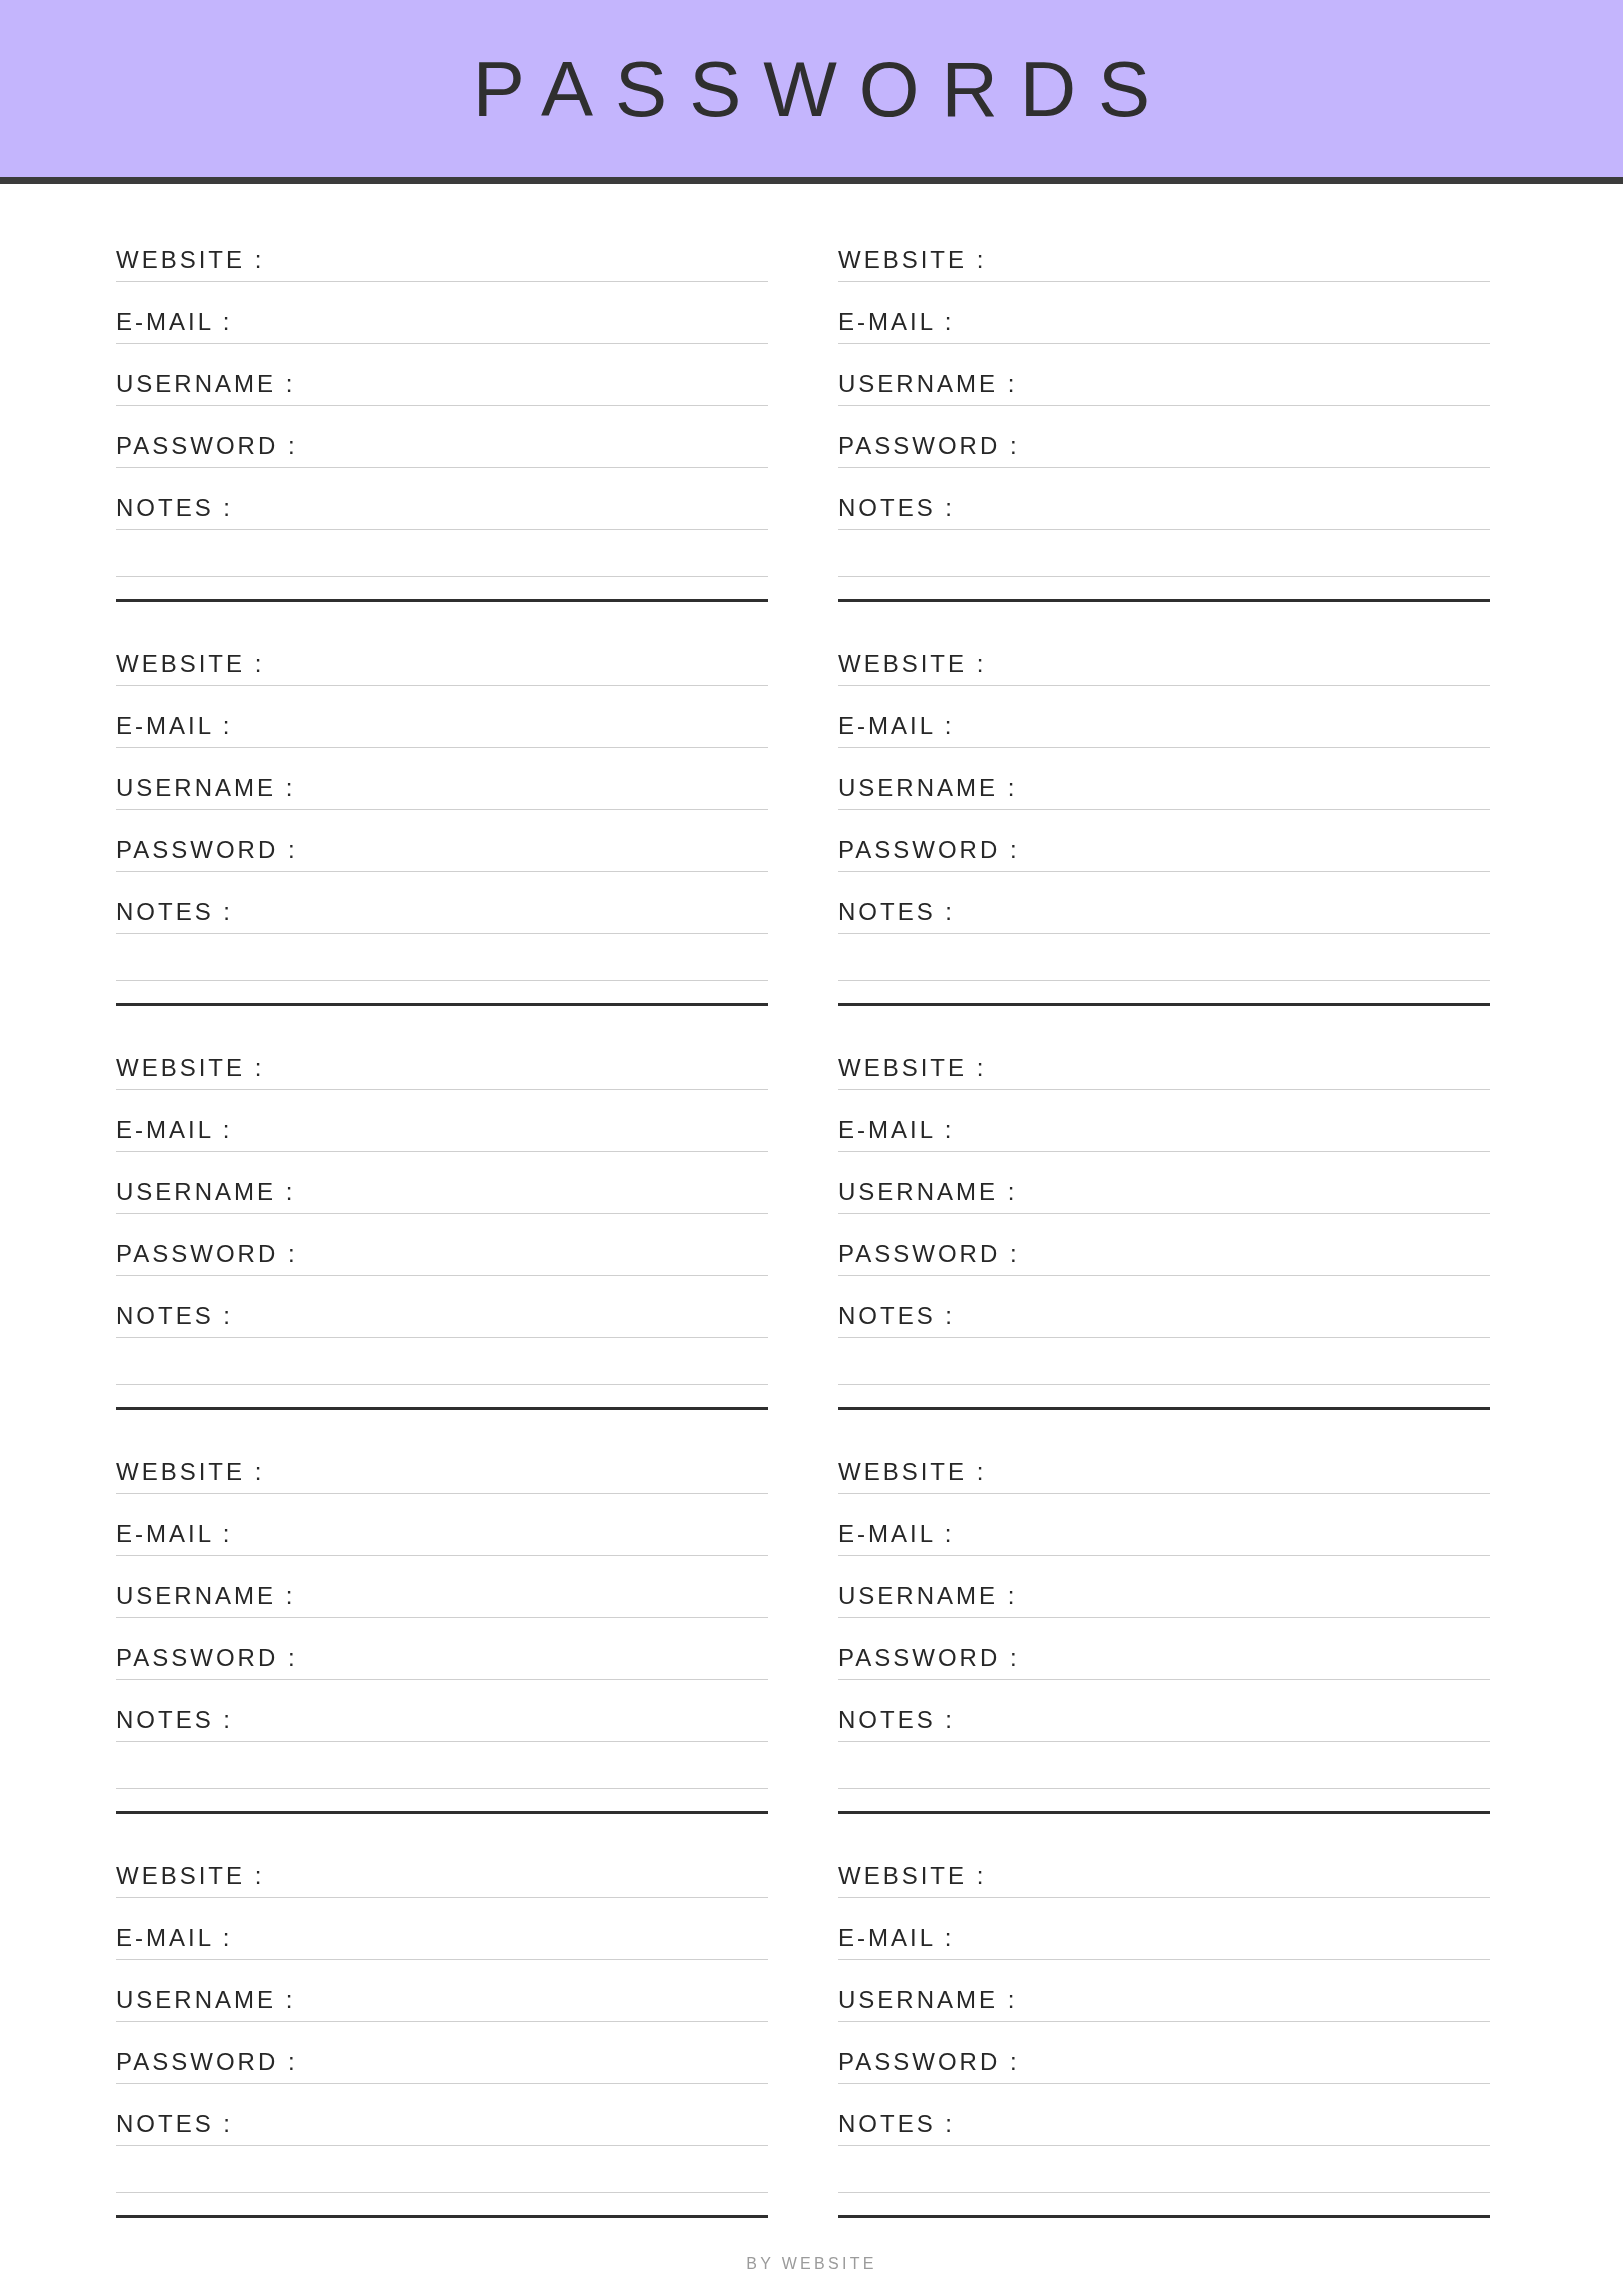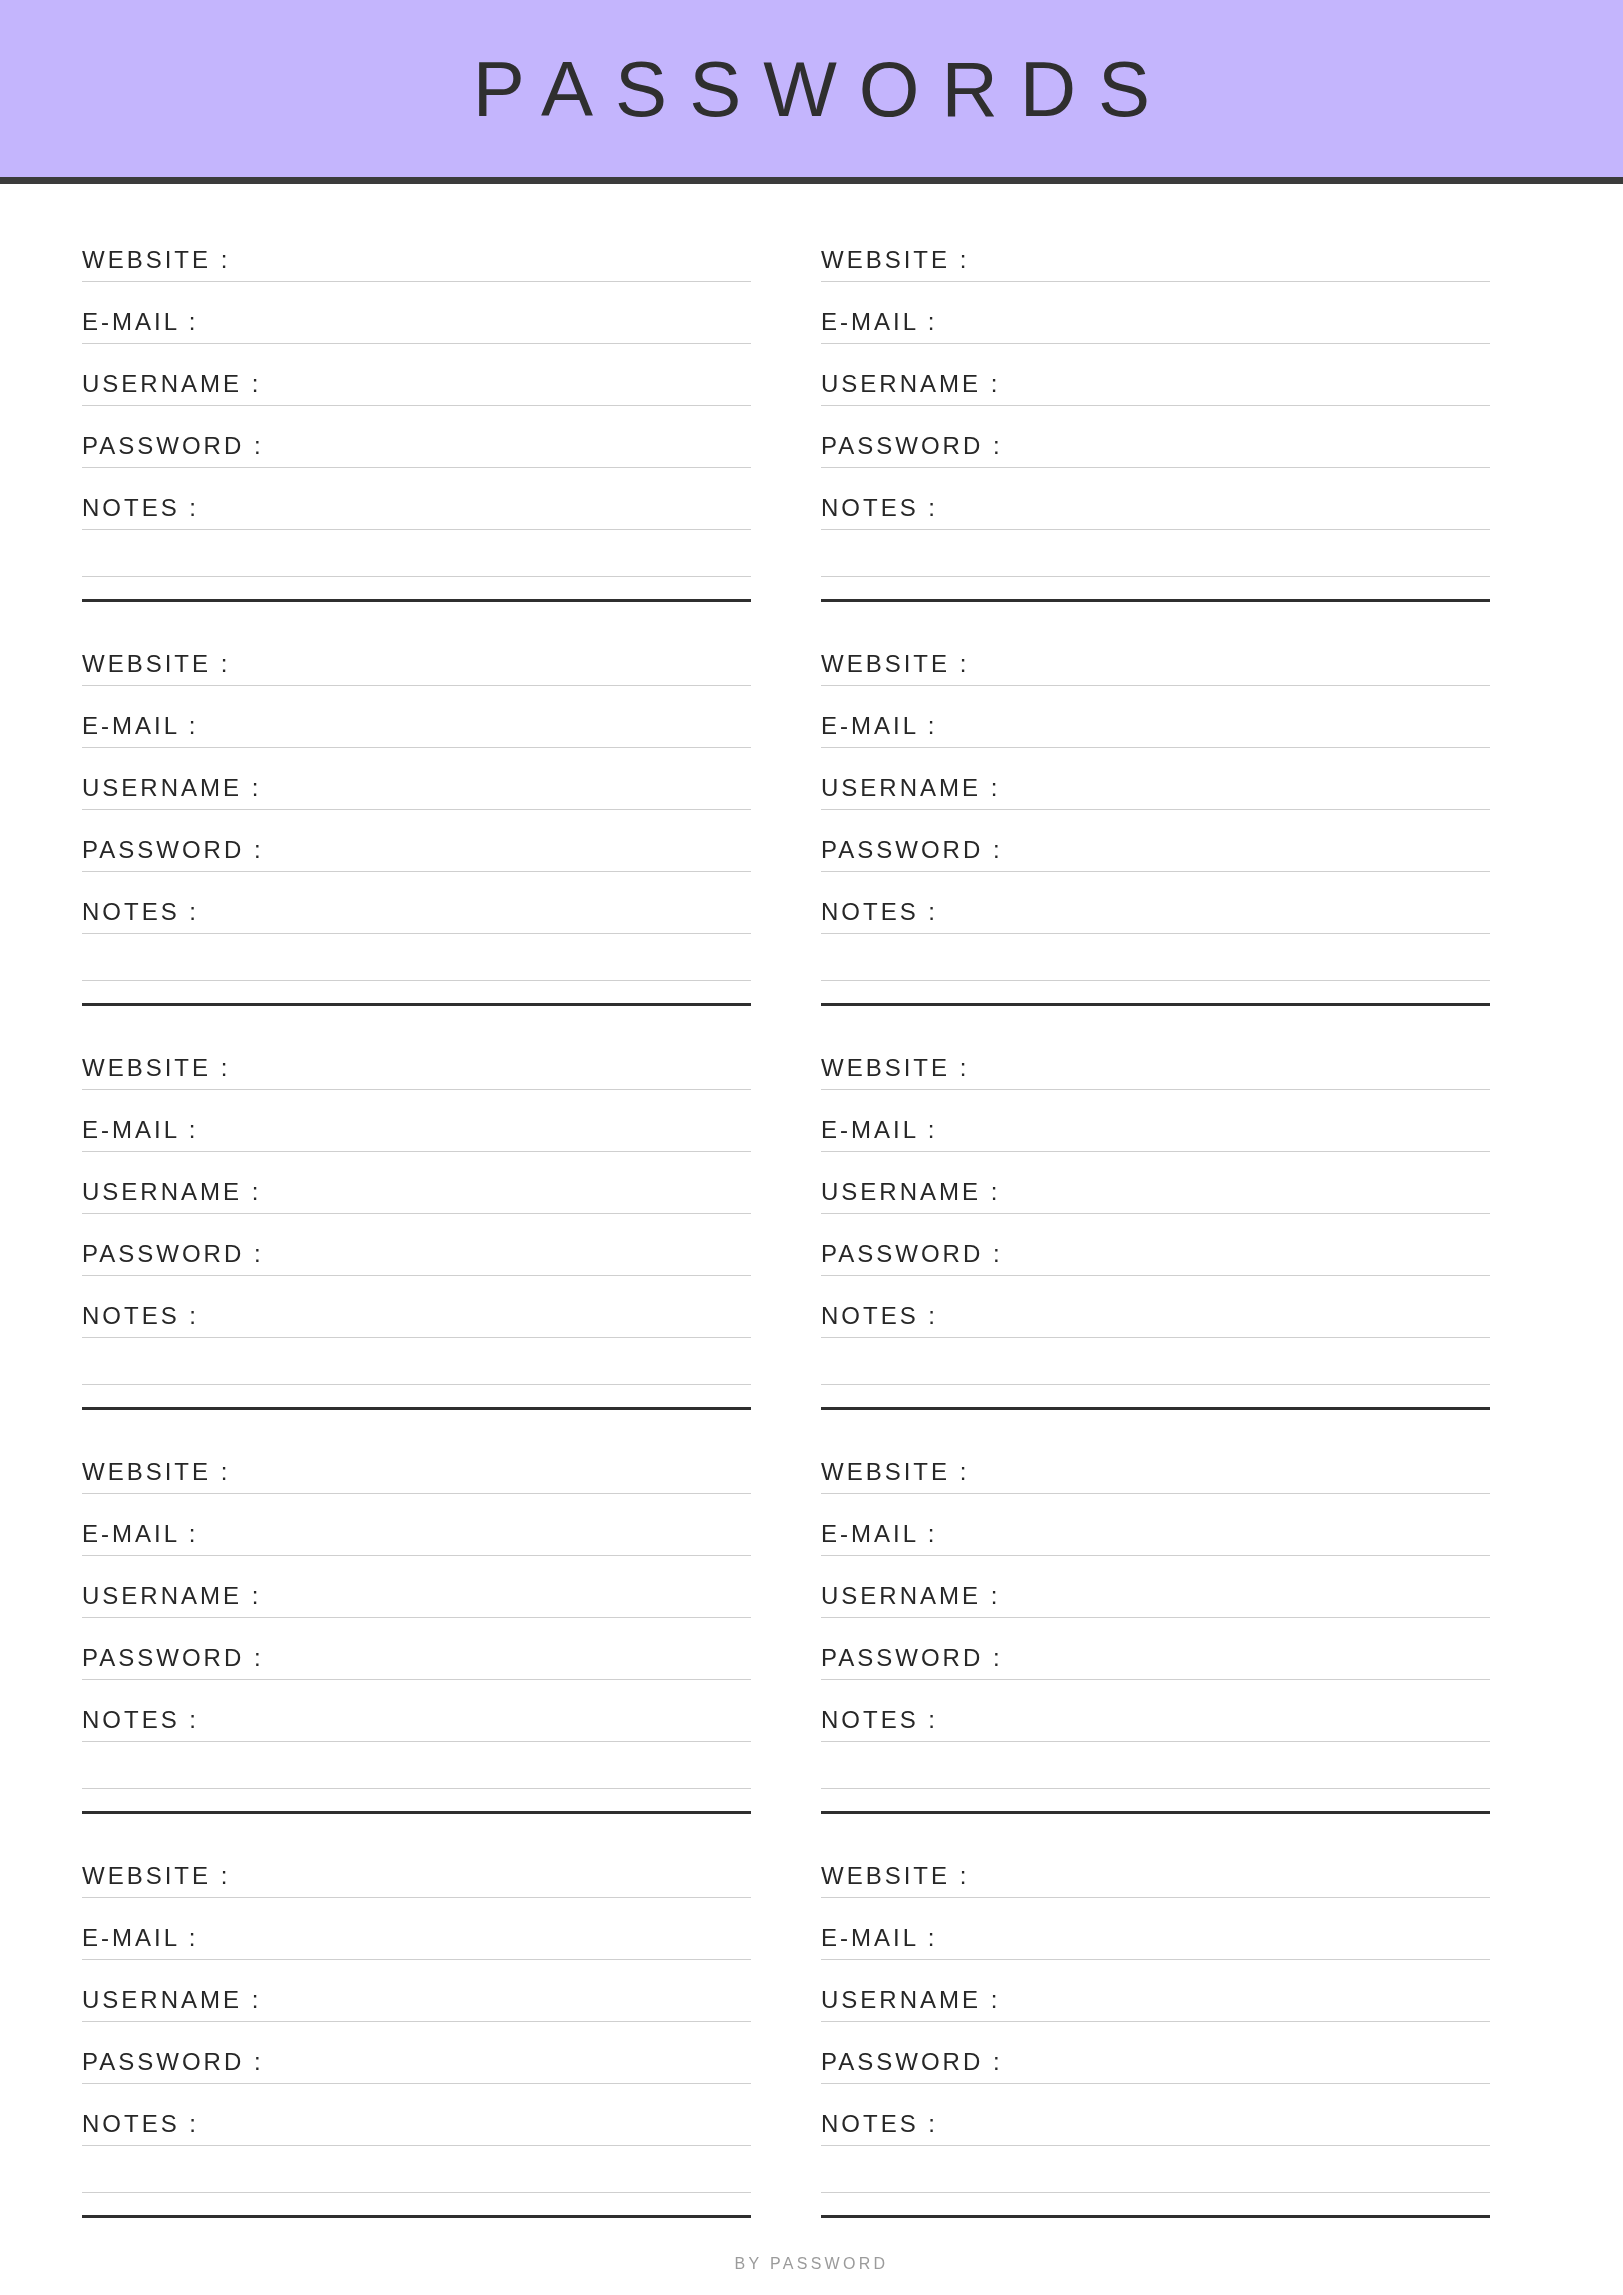--- a/index.html
+++ b/index.html
@@ -42,21 +42,21 @@
     font-weight: 300;
     letter-spacing: 22px;
     color: #2f2f2f;
     text-indent: 22px;
     line-height: 1;
     white-space: nowrap;
   }
 
   
   .sheet {
-    padding: 43px 133px 0 82px;
+    padding: 43px 133px 0 116px;
   }
   .grid {
     display: grid;
     grid-template-columns: 1fr 1fr;
     column-gap: 70px;
     row-gap: 0px;
   }
   .entry {
     padding-bottom: 22px;
     margin-bottom: 22px;
@@ -341,15 +341,15 @@
         <div class="field notes">
           <span class="field-label">NOTES :</span>
           <span class="field-write-area"></span>
         </div>
         <div class="notes-extra"></div>
       </div>
     </div>
 </div>
 
 <div class="footer">
-  <span class="footer-text">BY PASSWORD</span>
+  <span class="footer-text">BY WEBSITE</span>
 </div>
 
 
 </body></html>

